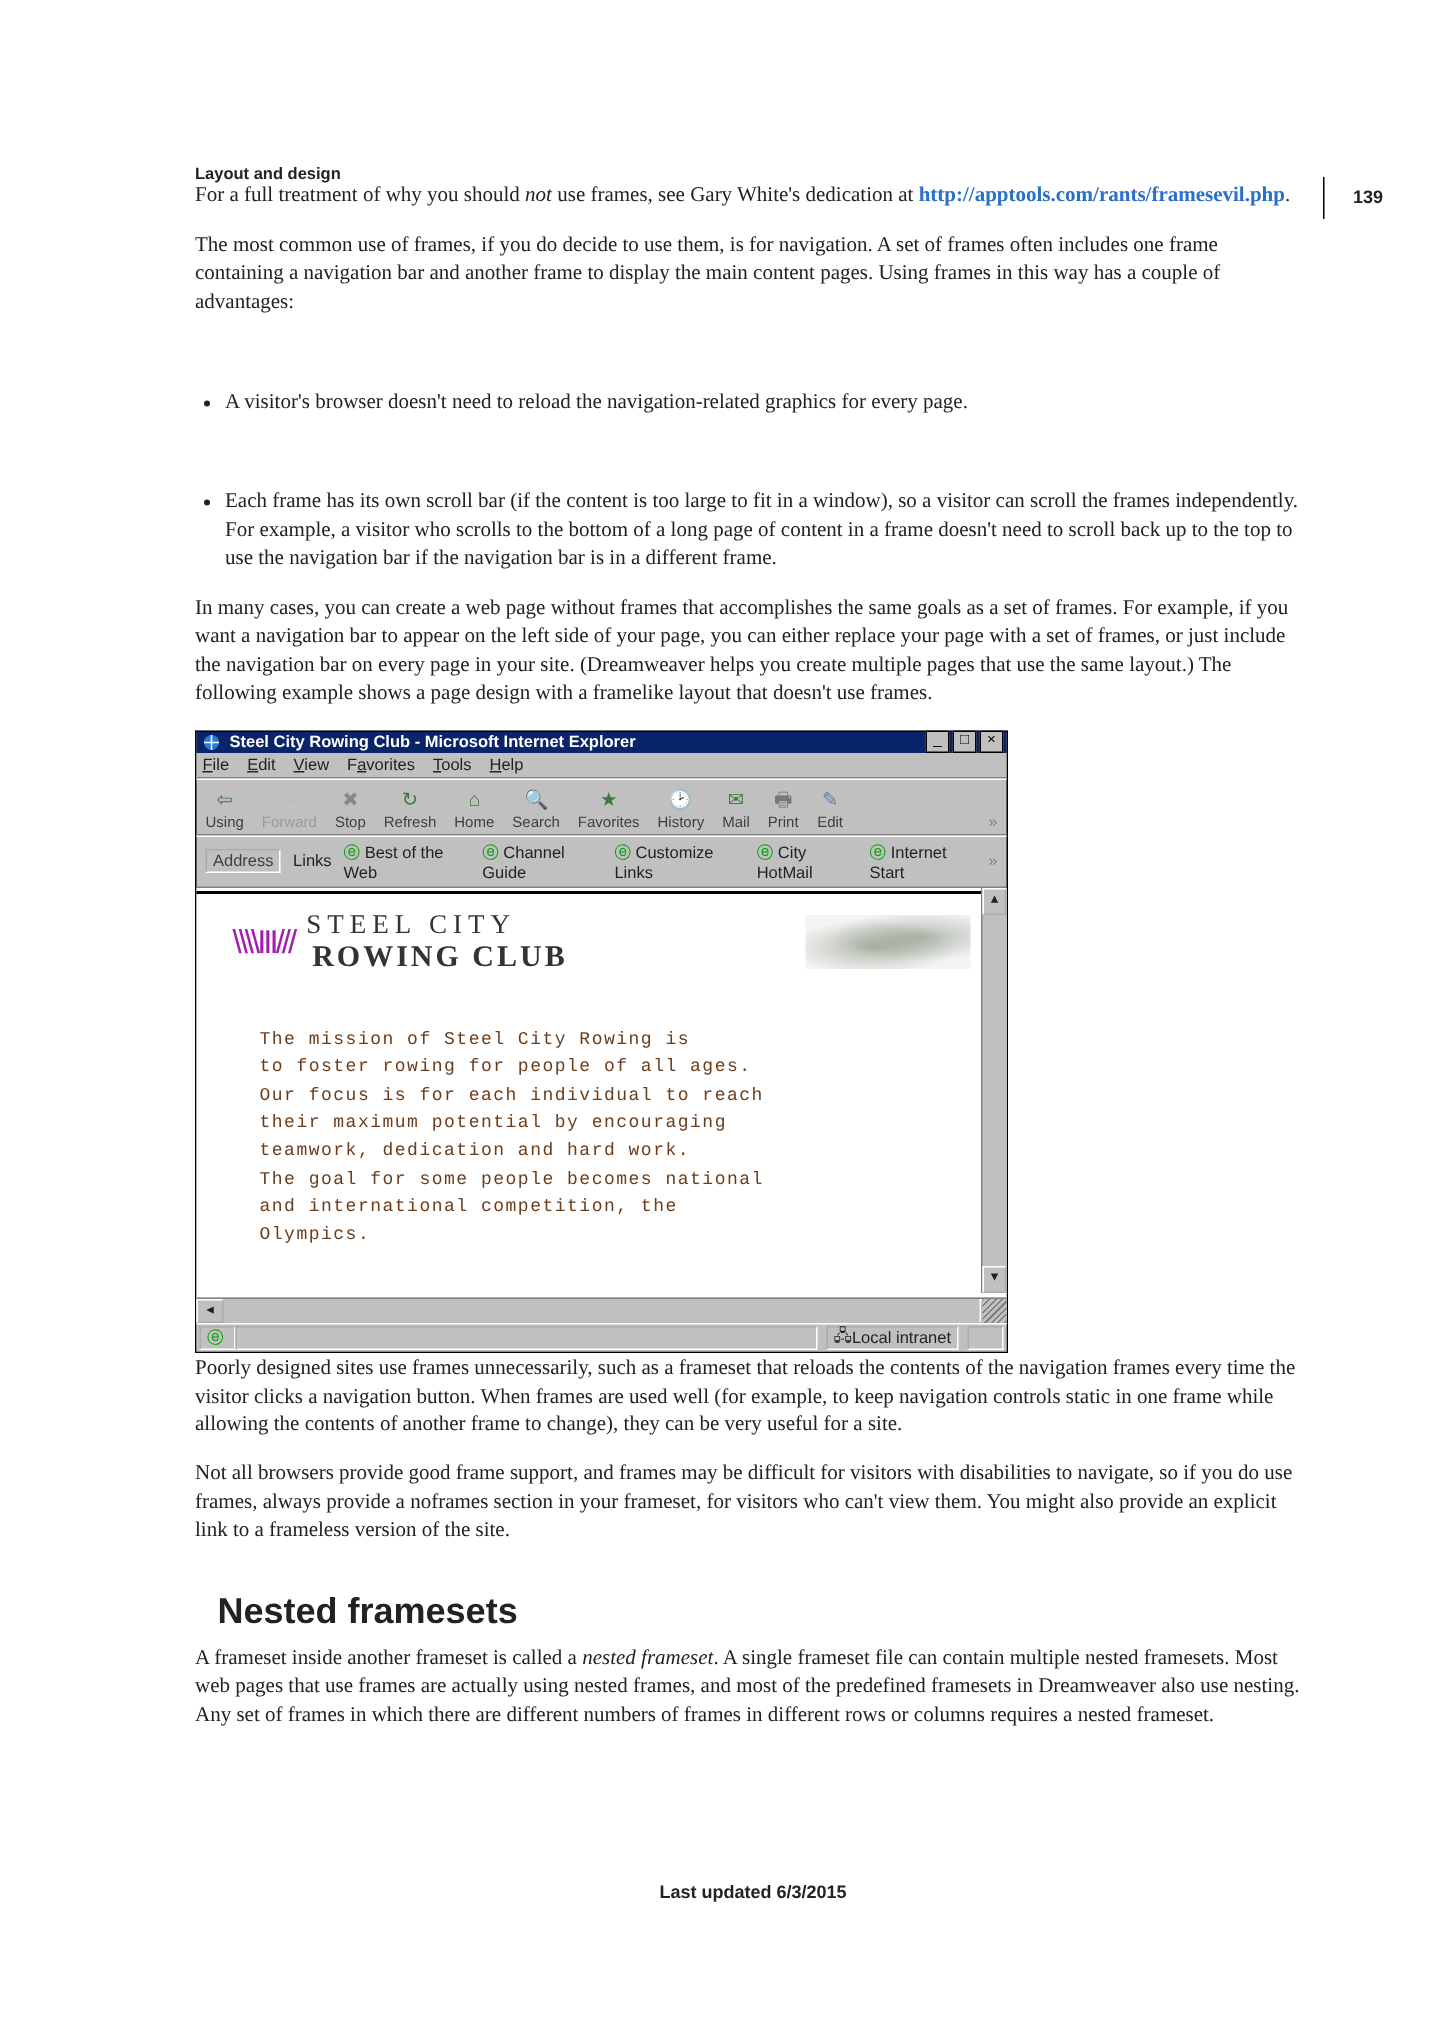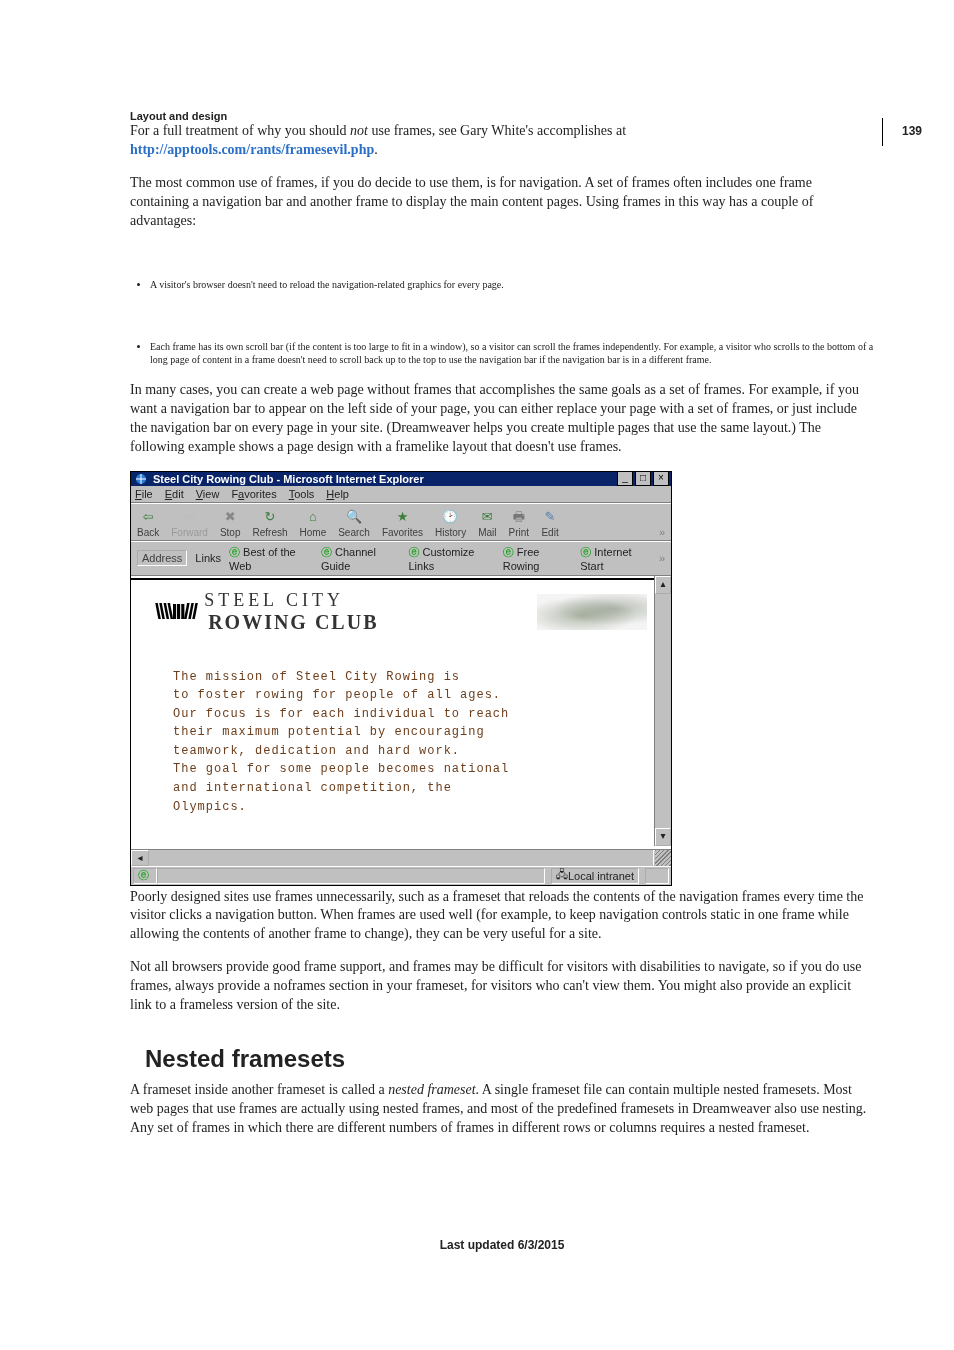--- a/index.html
+++ b/index.html
@@ -47,21 +47,21 @@
   color: #2a6fc9;
   text-decoration: none;
   font-weight: bold;
 }
 .it { font-style: italic; }
 ul.bullets {
   margin: 0 0 14px 0;
   padding-left: 20px;
 }
 ul.bullets li {
-  font-size: 10px;
+  font-size: 14px;
   line-height: 1.35;
   margin-bottom: 6px;
   margin-top: 48px;
 }
 h2.sec {
   font-family: "Myriad Pro", Helvetica, Arial, sans-serif;
   font-weight: 700;
   font-size: 24px;
   margin: 30px 0 8px 15px;
 }
@@ -149,21 +149,21 @@
   height:2px; background:#000; margin-top:2px;
 }
 .sc-header {
   display:flex; align-items:center; justify-content:space-between;
   padding: 10px 24px 6px 24px;
 }
 .sc-logo {
   display:flex; align-items:center; gap:8px;
 }
 .sc-oars {
-  font-size:22px; letter-spacing:-2px; color:#000000; font-weight:700;text-align:right;
+  font-size:22px; letter-spacing:-2px; color:#a21caf; font-weight:400;text-align:right;
 }
 .sc-text .l1 {
   font-family: Georgia, serif; font-size: 18px; font-weight:400;
   color:#333; letter-spacing:4px;
 }
 .sc-text .l2 {
   font-family: Georgia, serif; font-size: 20px; font-weight:700;
   color:#333; letter-spacing:2px; padding-left:4px;
 }
 .sc-img {
@@ -230,21 +230,21 @@
 </head>
 <body>
 
 <div class="page">
 
   <div class="pgnum">139</div>
 
   <div class="section-tag">Layout and design</div>
 
   <p>
-    <span>For a full treatment of why you should </span><span class="it">not</span><span> use frames, see Gary White's accomplishes at </span><a class="link">http://apptools.com/rants/framesevil.php</a><span>.</span>
+    <span>For a full treatment of why you should </span><span class="it">not</span><span> use frames, see Gary White's dedication at </span><a class="link">http://apptools.com/rants/framesevil.php</a><span>.</span>
   </p>
 
   <p>The most common use of frames, if you do decide to use them, is for navigation. A set of frames often includes one frame containing a navigation bar and another frame to display the main content pages. Using frames in this way has a couple of advantages:</p>
 
   <ul class="bullets">
     <li>A visitor's browser doesn't need to reload the navigation-related graphics for every page.</li>
     <li>Each frame has its own scroll bar (if the content is too large to fit in a window), so a visitor can scroll the frames independently. For example, a visitor who scrolls to the bottom of a long page of content in a frame doesn't need to scroll back up to the top to use the navigation bar if the navigation bar is in a different frame.</li>
   </ul>
 
   <p>In many cases, you can create a web page without frames that accomplishes the same goals as a set of frames. For example, if you want a navigation bar to appear on the left side of your page, you can either replace your page with a set of frames, or just include the navigation bar on every page in your site. (Dreamweaver helps you create multiple pages that use the same layout.) The following example shows a page design with a framelike layout that doesn't use frames.</p>
@@ -270,21 +270,21 @@
       <span><span class="u">E</span>dit</span>
       <span><span class="u">V</span>iew</span>
       <span>F<span class="u">a</span>vorites</span>
       <span><span class="u">T</span>ools</span>
       <span><span class="u">H</span>elp</span>
     </div>
 
     <div class="ie-toolbar">
       <div class="tbbtn">
           <div class="ic">⇦</div>
-          <span>Back</span>
+          <span>Using</span>
         </div>
       <div class="tbbtn dis">
           <div class="ic" style="color:#bbb">⇨</div>
           <span>Forward</span>
         </div>
       <div class="tbbtn">
           <div class="ic" style="color:#888">✖</div>
           <span>Stop</span>
         </div>
       <div class="tbbtn">
@@ -321,21 +321,21 @@
         </div>
       <div style="margin-left:auto; color:#808080;">»</div>
     </div>
 
     <div class="ie-addr">
       <span class="addrbox">Address</span>
       <span>Links</span>
       <span><span class="lnk">ⓔ</span> <span>Best of the Web</span></span>
       <span><span class="lnk">ⓔ</span> <span>Channel Guide</span></span>
       <span><span class="lnk">ⓔ</span> <span>Customize Links</span></span>
-      <span><span class="lnk">ⓔ</span> <span>Free Rowing</span></span>
+      <span><span class="lnk">ⓔ</span> <span>City HotMail</span></span>
       <span><span class="lnk">ⓔ</span> <span>Internet Start</span></span>
       <span style="margin-left:auto; color:#808080;">»</span>
     </div>
 
     <div class="ie-content">
       <div class="hborder"></div>
       <div class="sc-header">
         <div class="sc-logo">
           <div class="sc-oars">\\\\III///</div>
           <div class="sc-text">

